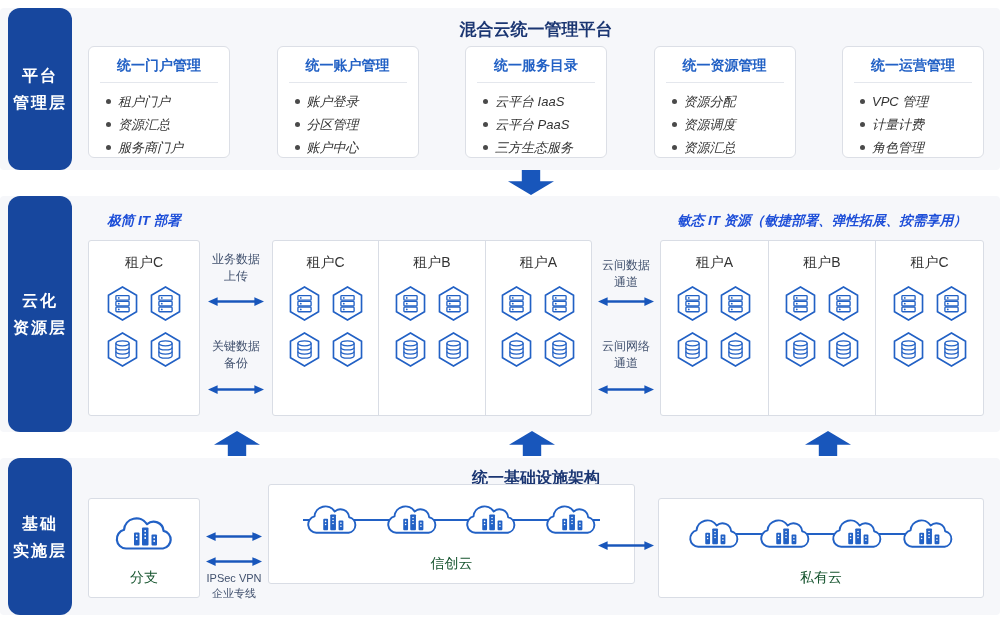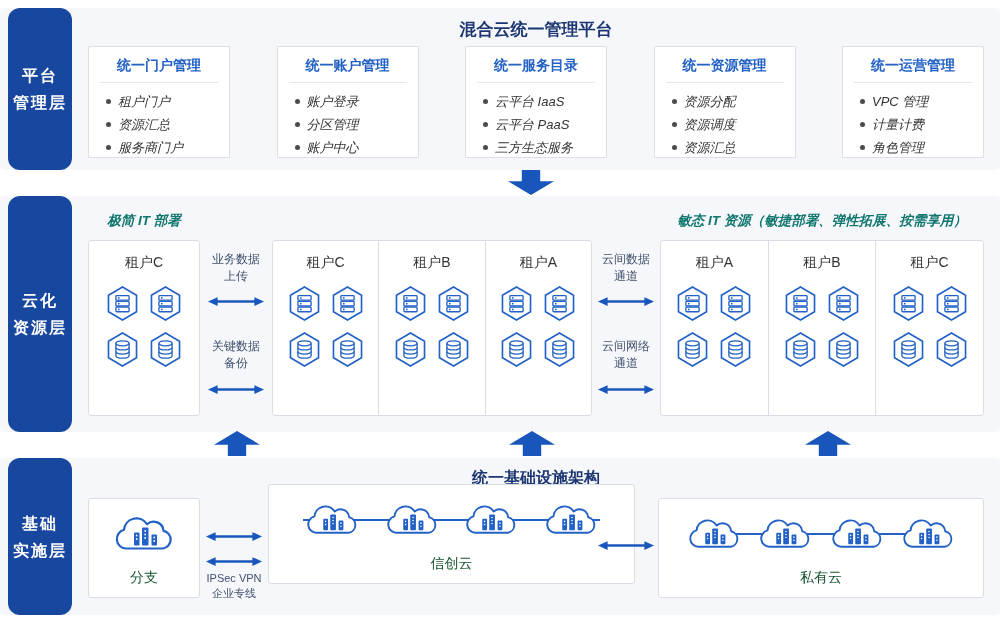--- a/index.html
+++ b/index.html
@@ -8,29 +8,29 @@
     font-family:"Liberation Sans","DejaVu Sans",sans-serif;
   }
   .band{position:absolute;left:0;width:1000px;background:#f6f7fa;border-radius:4px;}
   .side-label{
     position:absolute;left:8px;width:64px;background:#17479e;border-radius:12px;color:#fff;
     display:flex;flex-direction:column;align-items:center;justify-content:center;
     font-size:16px;font-weight:bold;letter-spacing:2px;line-height:27px;
   }
   .big-title{position:absolute;left:80px;width:912px;text-align:center;font-weight:bold;color:#1b3672;font-size:17px;}
   .modules{position:absolute;left:88px;top:46px;width:896px;display:flex;justify-content:space-between;}
-  .module{width:142px;height:112px;background:#fff;border:1px solid #dcdfe6;border-radius:1px;box-sizing:border-box;}
+  .module{width:142px;height:112px;background:#fff;border:1px solid #dcdfe6;border-radius:6px;box-sizing:border-box;}
   .module-title{margin:0 11px;padding:10px 0 7px;text-align:center;font-size:14px;font-weight:bold;color:#2261c5;border-bottom:1px solid #e4e7ed;white-space:nowrap;}
   .module-items{padding:7px 0 0 17px;}
   .module-item{font-size:13px;color:#333;line-height:23px;display:flex;align-items:center;white-space:nowrap;font-style:italic;}
   .dot{width:5px;height:5px;border-radius:50%;background:#4a4a4a;margin-right:7px;flex:0 0 auto;}
   .block-arrow{position:absolute;background:#1856bb;}
   .arrow-down{clip-path:polygon(30% 0,70% 0,70% 45%,100% 45%,50% 100%,0 45%,30% 45%);}
   .arrow-up{clip-path:polygon(50% 0,100% 55%,70% 55%,70% 100%,30% 100%,30% 55%,0 55%);}
-  .group-title{position:absolute;font-size:13.5px;font-weight:bold;font-style:italic;color:#0f766e;text-align:center;white-space:nowrap;}
+  .group-title{position:absolute;font-size:13.5px;font-weight:bold;font-style:italic;color:#1d4ed8;text-align:center;white-space:nowrap;}
   .tenant-box,.tenant-group,.cloud-box{position:absolute;background:#fff;border:1px solid #d9dde5;border-radius:3px;box-sizing:border-box;}
   .tenant-box{display:flex;flex-direction:column;align-items:center;}
   .tenant-group{display:flex;}
   .tenant-cell{flex:1 1 0;border-right:1px solid #d9dde5;display:flex;flex-direction:column;align-items:center;min-width:0;}
   .tenant-cell:last-child{border-right:none;}
   .tenant-name{margin-top:13px;font-size:14px;color:#333;}
   .hex-grid{margin-top:13px;display:grid;grid-template-columns:repeat(2,33px);gap:9px 10px;justify-content:center;}
   .hex{width:33px;height:37px;display:block;}
   .link-label{position:absolute;text-align:center;font-size:12px;color:#41516e;line-height:17px;}
   .darrow{position:absolute;display:block;}
@@ -284,21 +284,21 @@
         <svg class="hex">
             <use href="#hex-db"></use>
           </svg>
         <svg class="hex">
             <use href="#hex-db"></use>
           </svg>
       </div>
     </div>
   </div>
 
-  <div class="link-label" style="left:592px;top:251px;width:68px">
+  <div class="link-label" style="left:592px;top:257px;width:68px">
     <div>云间数据</div>
     <div>通道</div>
   </div>
   <svg class="darrow" style="left:598px;top:296px;width:56px;height:11px" viewBox="0 0 64 12">
       <use href="#dbl-arrow"></use>
     </svg>
   <div class="link-label" style="left:592px;top:338px;width:68px">
     <div>云间网络</div>
     <div>通道</div>
   </div>

